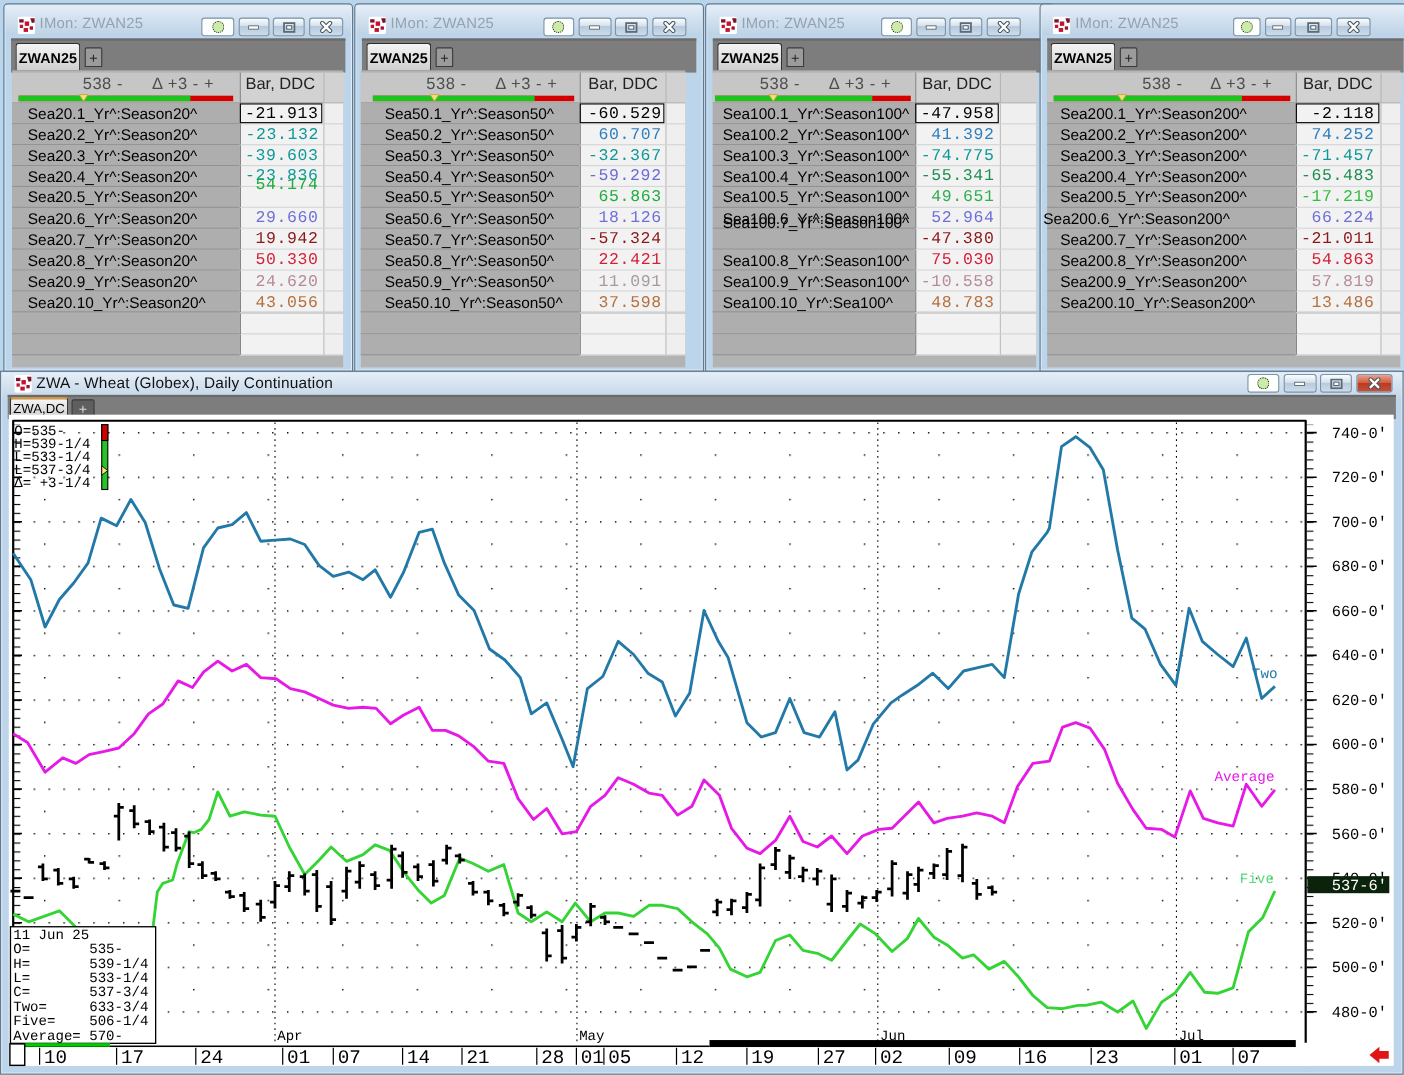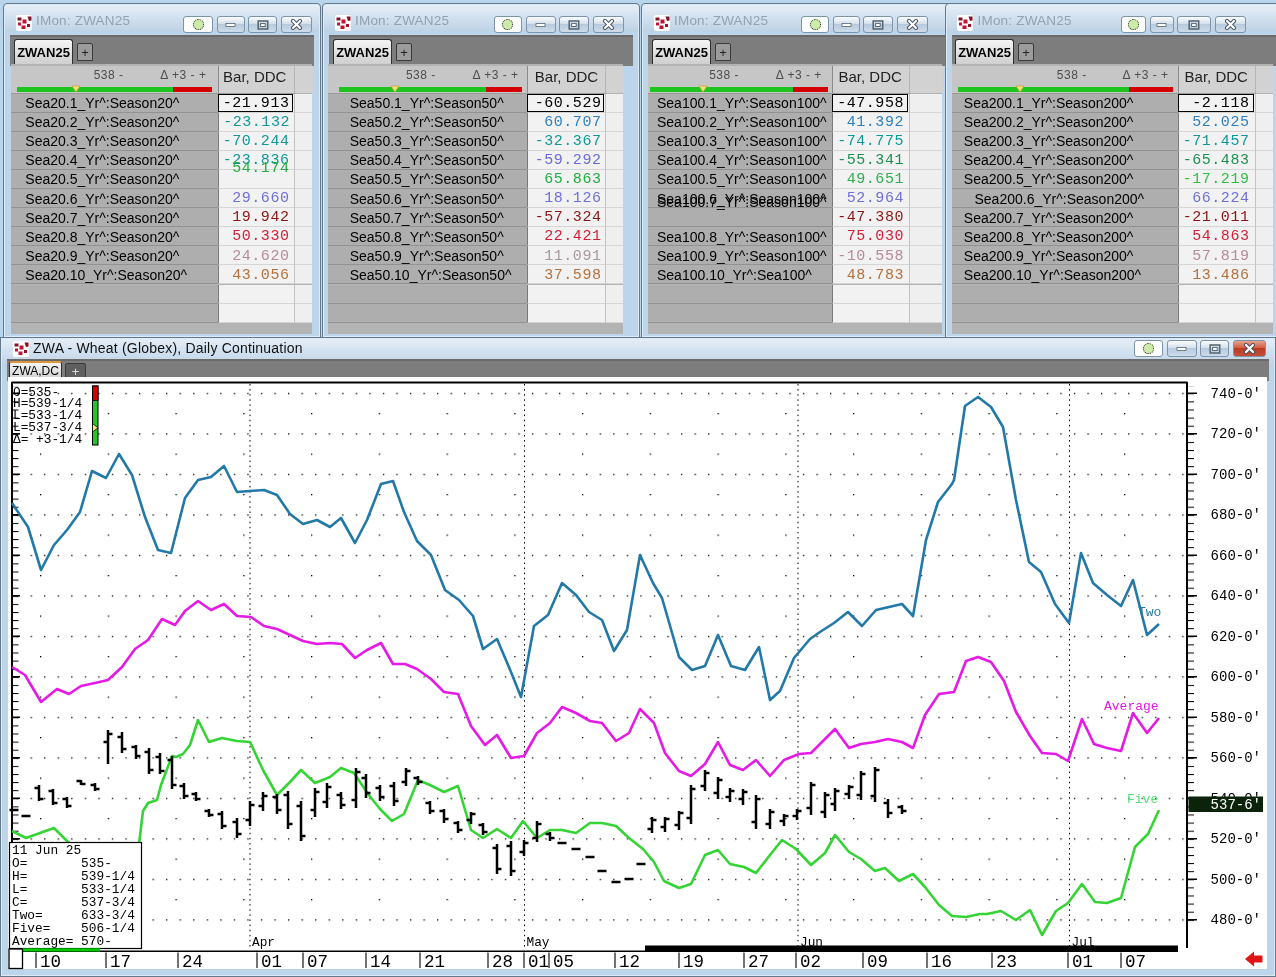--- a/index.html
+++ b/index.html
@@ -5,21 +5,21 @@
 .win{position:absolute;background:linear-gradient(#e6eff8,#bdd2e6 28px,#bdd5ea 28px,#bdd5ea);border:1px solid #64798c;border-radius:4px 4px 0 0;box-shadow:inset 0 0 0 1px #dcebf7}
 .ttl{position:absolute;left:32px;top:9px;font-size:13.5px;color:#93a2b1;letter-spacing:0.2px}
 .ticon{position:absolute;top:11px;width:16px;height:16px}
 .btn{position:absolute;height:17px;border:1px solid #7c93a8;border-radius:3px;background:linear-gradient(#fbfdfe,#d3e0ec 45%,#b6c9dc 46%,#cddcea);display:flex;align-items:center;justify-content:center;box-sizing:border-box}
 .btn.cir{background:#fdfefe}
 .btn .dot{width:11px;height:11px;border-radius:50%;background:#cdeba8;border:1.4px dotted #222;box-sizing:border-box}
 .btn.close{background:linear-gradient(#e8a18c,#d35f43 45%,#b83a22 46%,#c4503a)}
 .tstrip{position:absolute;background:#7d7d7d;border-top:2px solid #6a6a6a}
 .tab{position:absolute;background:linear-gradient(#f5f5f5,#cfcfcf);border:1px solid #2f2f2f;border-bottom:none;border-radius:3px 3px 0 0;font-weight:bold;font-size:13px;color:#000;text-align:center;line-height:25px;box-sizing:border-box}
 .ptab{position:absolute;background:#9b9b9b;border:1px solid #3a3a3a;border-radius:2px 2px 0 0;font-size:13px;color:#222;text-align:center;line-height:17px;box-sizing:border-box}
-.h538{position:absolute;font-size:12px;color:#4d4d4d;text-align:right;letter-spacing:0.5px}
+.h538{position:absolute;font-size:15px;color:#4d4d4d;text-align:center;letter-spacing:0.5px}
 .hbar{position:absolute;font-size:15px;color:#222;text-align:center}
 .rl{position:absolute;font-size:14px;color:#000;white-space:pre}
 .rv{position:absolute;font-size:15px;text-align:right;font-family:"Liberation Mono",monospace;letter-spacing:0.55px;white-space:pre}
 
 </style></head><body>
 <div class="win" style="left:3px;top:3px;width:316px;height:333px">
     <div class="ticon" style="left:11.5px"><svg width="16" height="16" viewBox="0 0 16 16">
         <rect width="16" height="16" rx="2" fill="#fff"></rect>
         <rect x="1.5" y="2.5" width="4" height="3" fill="#7e1427"></rect>
         <rect x="6.5" y="4.5" width="4" height="4" fill="#c41230"></rect>
@@ -71,21 +71,21 @@
     <div class="rv" style="left:215.5px;top:90.7px;width:70.0px;color:#000000">-21.913</div>
     <div style="position:absolute;left:7px;top:108.6px;width:206.5px;height:19.1px;background:#aeaeae;border-bottom:1px solid #929292;box-sizing:border-box"></div>
     <div style="position:absolute;left:213.5px;top:108.6px;width:76.5px;height:19.1px;background:#f2f2f2;border-bottom:1px solid #d5d5d5;border-left:1px solid #7a7a7a;box-sizing:border-box"></div>
     <div style="position:absolute;left:290px;top:108.6px;width:18px;height:19.1px;background:#efefef;border-bottom:1px solid #d5d5d5;border-left:1px solid #c2c2c2;box-sizing:border-box"></div>
     <div class="rl" style="left:21.3px;top:110.1px">Sea20.2_Yr^:Season20^</div>
     <div class="rv" style="left:216px;top:109.8px;width:70.0px;color:#0f9898">-23.132</div>
     <div style="position:absolute;left:7px;top:127.7px;width:206.5px;height:19.1px;background:#aeaeae;border-bottom:1px solid #929292;box-sizing:border-box"></div>
     <div style="position:absolute;left:213.5px;top:127.7px;width:76.5px;height:19.1px;background:#f2f2f2;border-bottom:1px solid #d5d5d5;border-left:1px solid #7a7a7a;box-sizing:border-box"></div>
     <div style="position:absolute;left:290px;top:127.7px;width:18px;height:19.1px;background:#efefef;border-bottom:1px solid #d5d5d5;border-left:1px solid #c2c2c2;box-sizing:border-box"></div>
     <div class="rl" style="left:21.3px;top:129.2px">Sea20.3_Yr^:Season20^</div>
-    <div class="rv" style="left:215.5px;top:128.9px;width:70.0px;color:#0f9898">-70.244</div>
+    <div class="rv" style="left:215.5px;top:128.9px;width:70.0px;color:#0f9898">-39.603</div>
     <div style="position:absolute;left:7px;top:146.8px;width:206.5px;height:19.1px;background:#aeaeae;border-bottom:1px solid #929292;box-sizing:border-box"></div>
     <div style="position:absolute;left:213.5px;top:146.8px;width:76.5px;height:19.1px;background:#f2f2f2;border-bottom:1px solid #d5d5d5;border-left:1px solid #7a7a7a;box-sizing:border-box"></div>
     <div style="position:absolute;left:290px;top:146.8px;width:18px;height:19.1px;background:#efefef;border-bottom:1px solid #d5d5d5;border-left:1px solid #c2c2c2;box-sizing:border-box"></div>
     <div class="rl" style="left:21.3px;top:148.3px">Sea20.4_Yr^:Season20^</div>
     <div class="rv" style="left:215.5px;top:148.0px;width:70.0px;color:#0f9898">-23.836</div>
     <div style="position:absolute;left:7px;top:165.9px;width:206.5px;height:19.1px;background:#aeaeae;border-bottom:1px solid #929292;box-sizing:border-box"></div>
     <div style="position:absolute;left:213.5px;top:165.9px;width:76.5px;height:19.1px;background:#f2f2f2;border-bottom:1px solid #d5d5d5;border-left:1px solid #7a7a7a;box-sizing:border-box"></div>
     <div style="position:absolute;left:290px;top:165.9px;width:18px;height:19.1px;background:#efefef;border-bottom:1px solid #d5d5d5;border-left:1px solid #c2c2c2;box-sizing:border-box"></div>
     <div class="rl" style="left:21.3px;top:167.4px">Sea20.5_Yr^:Season20^</div>
     <div class="rv" style="left:215.5px;top:156px;width:70.0px;color:#1fae3f">54.174</div>
@@ -378,40 +378,40 @@
     </svg>
     <div style="position:absolute;left:6.5px;top:89.5px;width:225.5px;height:19.1px;background:#aeaeae;border-bottom:1px solid #929292;box-sizing:border-box"></div>
     <div style="position:absolute;left:232.0px;top:89.5px;width:77.5px;height:19.1px;background:#f2f2f2;border-bottom:1px solid #d5d5d5;border-left:1px solid #7a7a7a;box-sizing:border-box"></div>
     <div style="position:absolute;left:309.5px;top:89.5px;width:18.0px;height:19.1px;background:#efefef;border-bottom:1px solid #d5d5d5;border-left:1px solid #c2c2c2;box-sizing:border-box"></div>
     <div class="rl" style="left:18.299999999999955px;top:91.0px">Sea200.1_Yr^:Season200^</div>
     <div class="rv" style="left:234.0px;top:90.7px;width:70.0px;color:#000000">-2.118</div>
     <div style="position:absolute;left:6.5px;top:108.6px;width:225.5px;height:19.1px;background:#aeaeae;border-bottom:1px solid #929292;box-sizing:border-box"></div>
     <div style="position:absolute;left:232.0px;top:108.6px;width:77.5px;height:19.1px;background:#f2f2f2;border-bottom:1px solid #d5d5d5;border-left:1px solid #7a7a7a;box-sizing:border-box"></div>
     <div style="position:absolute;left:309.5px;top:108.6px;width:18.0px;height:19.1px;background:#efefef;border-bottom:1px solid #d5d5d5;border-left:1px solid #c2c2c2;box-sizing:border-box"></div>
     <div class="rl" style="left:18.299999999999955px;top:110.1px">Sea200.2_Yr^:Season200^</div>
-    <div class="rv" style="left:234.0px;top:109.8px;width:70.0px;color:#2f7fbf">52.025</div>
+    <div class="rv" style="left:234.0px;top:109.8px;width:70.0px;color:#2f7fbf">74.252</div>
     <div style="position:absolute;left:6.5px;top:127.7px;width:225.5px;height:19.1px;background:#aeaeae;border-bottom:1px solid #929292;box-sizing:border-box"></div>
     <div style="position:absolute;left:232.0px;top:127.7px;width:77.5px;height:19.1px;background:#f2f2f2;border-bottom:1px solid #d5d5d5;border-left:1px solid #7a7a7a;box-sizing:border-box"></div>
     <div style="position:absolute;left:309.5px;top:127.7px;width:18.0px;height:19.1px;background:#efefef;border-bottom:1px solid #d5d5d5;border-left:1px solid #c2c2c2;box-sizing:border-box"></div>
     <div class="rl" style="left:18.299999999999955px;top:129.2px">Sea200.3_Yr^:Season200^</div>
     <div class="rv" style="left:234.0px;top:128.9px;width:70.0px;color:#0f9898">-71.457</div>
     <div style="position:absolute;left:6.5px;top:146.8px;width:225.5px;height:19.1px;background:#aeaeae;border-bottom:1px solid #929292;box-sizing:border-box"></div>
     <div style="position:absolute;left:232.0px;top:146.8px;width:77.5px;height:19.1px;background:#f2f2f2;border-bottom:1px solid #d5d5d5;border-left:1px solid #7a7a7a;box-sizing:border-box"></div>
     <div style="position:absolute;left:309.5px;top:146.8px;width:18.0px;height:19.1px;background:#efefef;border-bottom:1px solid #d5d5d5;border-left:1px solid #c2c2c2;box-sizing:border-box"></div>
     <div class="rl" style="left:18.299999999999955px;top:148.3px">Sea200.4_Yr^:Season200^</div>
     <div class="rv" style="left:234.0px;top:148.0px;width:70.0px;color:#1d8f52">-65.483</div>
     <div style="position:absolute;left:6.5px;top:165.9px;width:225.5px;height:19.1px;background:#aeaeae;border-bottom:1px solid #929292;box-sizing:border-box"></div>
     <div style="position:absolute;left:232.0px;top:165.9px;width:77.5px;height:19.1px;background:#f2f2f2;border-bottom:1px solid #d5d5d5;border-left:1px solid #7a7a7a;box-sizing:border-box"></div>
     <div style="position:absolute;left:309.5px;top:165.9px;width:18.0px;height:19.1px;background:#efefef;border-bottom:1px solid #d5d5d5;border-left:1px solid #c2c2c2;box-sizing:border-box"></div>
     <div class="rl" style="left:18.299999999999955px;top:167.4px">Sea200.5_Yr^:Season200^</div>
     <div class="rv" style="left:234.0px;top:167.1px;width:70.0px;color:#2fbf3f">-17.219</div>
     <div style="position:absolute;left:6.5px;top:185.0px;width:225.5px;height:19.1px;background:#aeaeae;border-bottom:1px solid #929292;box-sizing:border-box"></div>
     <div style="position:absolute;left:232.0px;top:185.0px;width:77.5px;height:19.1px;background:#f2f2f2;border-bottom:1px solid #d5d5d5;border-left:1px solid #7a7a7a;box-sizing:border-box"></div>
     <div style="position:absolute;left:309.5px;top:185.0px;width:18.0px;height:19.1px;background:#efefef;border-bottom:1px solid #d5d5d5;border-left:1px solid #c2c2c2;box-sizing:border-box"></div>
-    <div class="rl" style="left:29px;top:186.5px">Sea200.6_Yr^:Season200^</div>
+    <div class="rl" style="left:3px;top:186.5px">Sea200.6_Yr^:Season200^</div>
     <div class="rv" style="left:234.0px;top:186.2px;width:70.0px;color:#6f6fd8">66.224</div>
     <div style="position:absolute;left:6.5px;top:204.1px;width:225.5px;height:19.1px;background:#aeaeae;border-bottom:1px solid #929292;box-sizing:border-box"></div>
     <div style="position:absolute;left:232.0px;top:204.1px;width:77.5px;height:19.1px;background:#f2f2f2;border-bottom:1px solid #d5d5d5;border-left:1px solid #7a7a7a;box-sizing:border-box"></div>
     <div style="position:absolute;left:309.5px;top:204.1px;width:18.0px;height:19.1px;background:#efefef;border-bottom:1px solid #d5d5d5;border-left:1px solid #c2c2c2;box-sizing:border-box"></div>
     <div class="rl" style="left:18.299999999999955px;top:205.6px">Sea200.7_Yr^:Season200^</div>
     <div class="rv" style="left:234.0px;top:205.3px;width:70.0px;color:#8b1616">-21.011</div>
     <div style="position:absolute;left:6.5px;top:223.2px;width:225.5px;height:19.1px;background:#aeaeae;border-bottom:1px solid #929292;box-sizing:border-box"></div>
     <div style="position:absolute;left:232.0px;top:223.2px;width:77.5px;height:19.1px;background:#f2f2f2;border-bottom:1px solid #d5d5d5;border-left:1px solid #7a7a7a;box-sizing:border-box"></div>
     <div style="position:absolute;left:309.5px;top:223.2px;width:18.0px;height:19.1px;background:#efefef;border-bottom:1px solid #d5d5d5;border-left:1px solid #c2c2c2;box-sizing:border-box"></div>
     <div class="rl" style="left:18.299999999999955px;top:224.7px">Sea200.8_Yr^:Season200^</div>

